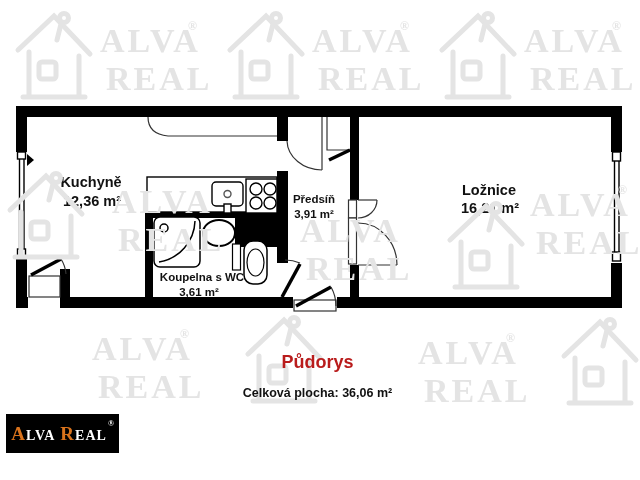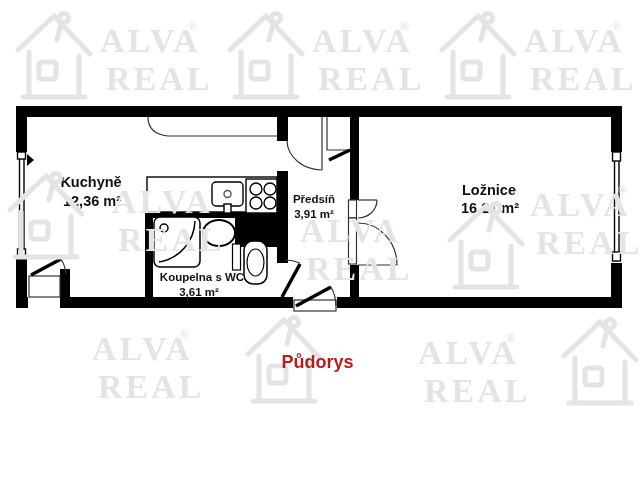--- a/index.html
+++ b/index.html
@@ -187,15 +187,21 @@
     <use href="#wm-house" x="244" y="312"></use>
     <g>
       <text class="wm-txt wm-big" x="418" y="364">ALVA</text>
       <text class="wm-txt wm-reg" x="506" y="342">®</text>
       <text class="wm-txt wm-big" x="424" y="402">REAL</text>
     </g>
     <use href="#wm-house" x="560" y="314"></use>
   </svg>
 
   <div id="title">Půdorys</div>
-
+  <div id="subtitle">Celková plocha: 36,06 m²</div>
+
+  <div id="logo">
+    <span>
+      <span class="lg-acc">A</span><span class="lg-rest">LVA</span><span class="lg-sp"></span><span class="lg-acc">R</span><span class="lg-rest">EAL</span><span class="lg-reg">®</span>
+    </span>
+  </div>
 
 </div>
 
 </body></html>

